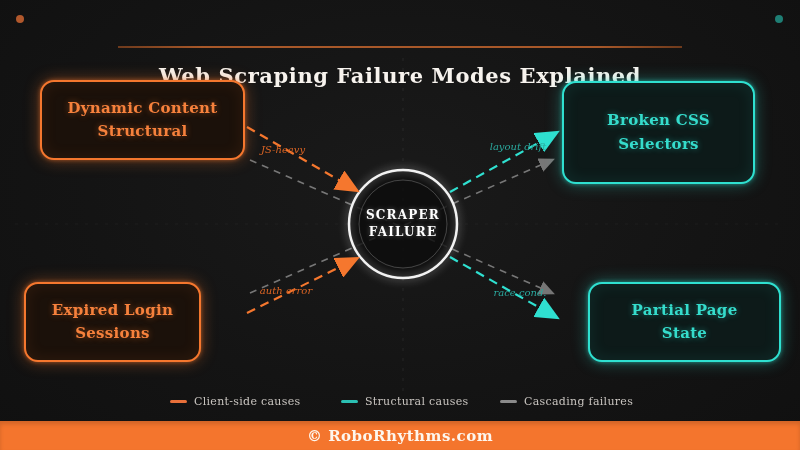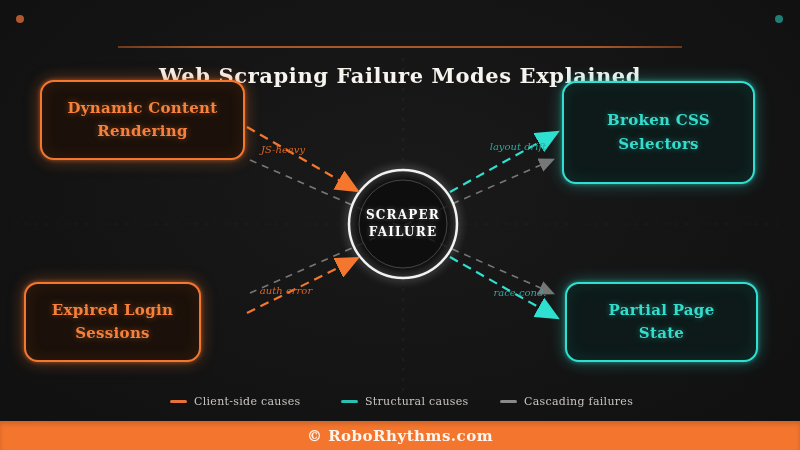--- a/index.html
+++ b/index.html
@@ -114,39 +114,39 @@
     <line x1="247" y1="127" x2="356" y2="190" stroke="#f5772e" stroke-width="2.2" stroke-dasharray="9 6" marker-end="url(#ah-o)"></line>
     <line x1="247" y1="313" x2="356" y2="259" stroke="#f5772e" stroke-width="2.2" stroke-dasharray="9 6" marker-end="url(#ah-o)"></line>
 
     <line x1="450" y1="192" x2="556" y2="133" stroke="#2fe0d0" stroke-width="2.2" stroke-dasharray="9 6" marker-end="url(#ah-t)"></line>
     <line x1="450" y1="257" x2="556" y2="317" stroke="#2fe0d0" stroke-width="2.2" stroke-dasharray="9 6" marker-end="url(#ah-t)"></line>
   </svg>
 
   <div class="node node-orange" style="left:40px; top:80px; width:205px; height:80px;">
     <div class="node-label">
       <span>Dynamic Content</span><br>
-      <span>Rendering</span>
+      <span>Structural</span>
     </div>
   </div>
 
   <div class="node node-orange" style="left:24px; top:282px; width:177px; height:80px;">
     <div class="node-label">
       <span>Expired Login</span><br>
       <span>Sessions</span>
     </div>
   </div>
 
   <div class="node node-teal" style="left:562px; top:81px; width:193px; height:103px;">
     <div class="node-label">
       <span>Broken CSS</span><br>
       <span>Selectors</span>
     </div>
   </div>
 
-  <div class="node node-teal" style="left:565px; top:282px; width:193px; height:80px;">
+  <div class="node node-teal" style="left:588px; top:282px; width:193px; height:80px;">
     <div class="node-label">
       <span>Partial Page</span><br>
       <span>State</span>
     </div>
   </div>
 
   <div class="center-label">
     <span>SCRAPER</span><br>
     <span>FAILURE</span>
   </div>

